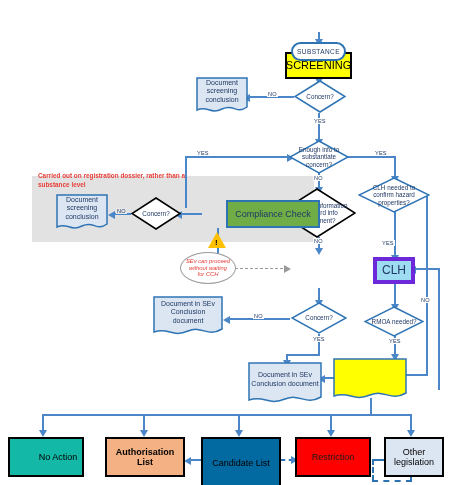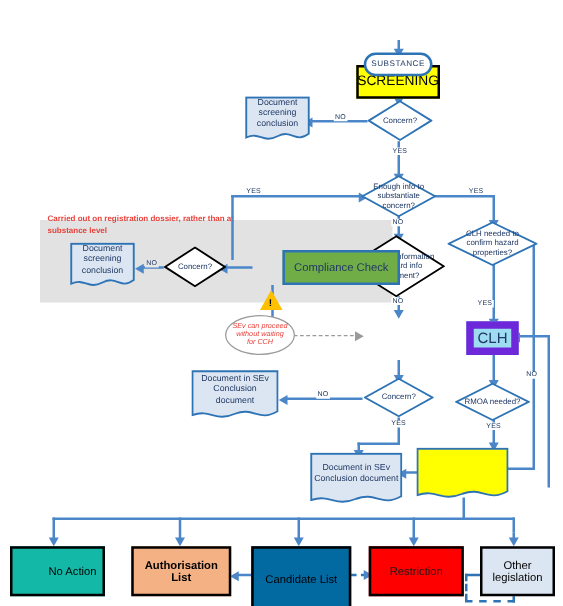--- a/index.html
+++ b/index.html
@@ -3,21 +3,21 @@
 <meta charset="utf-8">
 <style>
   html,body{margin:0;padding:0;background:#ffffff;}
   body{font-family:"Liberation Sans",sans-serif;}
   #canvas{position:relative;width:450px;height:485px;overflow:hidden;background:#ffffff;}
   .node{position:absolute;box-sizing:border-box;display:flex;align-items:center;justify-content:center;text-align:center;line-height:1.12;}
   .screening{background:#ffff00;border:2px solid #000000;color:#000;font-size:11px;font-weight:400;margin-top:47px;}
   .substance{background:#ffffff;border:2px solid #2e74b5;border-radius:10px;color:#1f3864;font-size:6.5px;letter-spacing:.4px;}
   .compliance{background:#70ad47;border:2px solid #2e74b5;color:#1f3864;font-size:9px;}
   .subeval{background:#2e9bd6;border:2px solid #1f5f8b;color:#ffffff;font-size:10px;}
-  .clh{background:#9edcf2;border:6px solid #6d28d9;color:#1f3864;font-size:12px;}
+  .clh{background:#9edcf2;border:4px solid #6d28d9;color:#1f3864;font-size:12px;}
 
   
   .dia{position:absolute;}
   .dia .shape{position:absolute;inset:0;}
   .dia .txt{position:absolute;inset:0;display:flex;align-items:center;justify-content:center;text-align:center;color:#1f3864;font-size:6.3px;line-height:1.15;padding:0 6px;box-sizing:border-box;}
 
   
   .doc{position:absolute;}
   .doc .txt{position:absolute;left:0;right:0;top:0;bottom:9px;display:flex;align-items:center;justify-content:center;text-align:center;color:#1f3864;font-size:7px;line-height:1.2;padding:2px 3px;box-sizing:border-box;}
   .doc.rmoa .txt{color:#1f3864;font-size:7.5px;}

